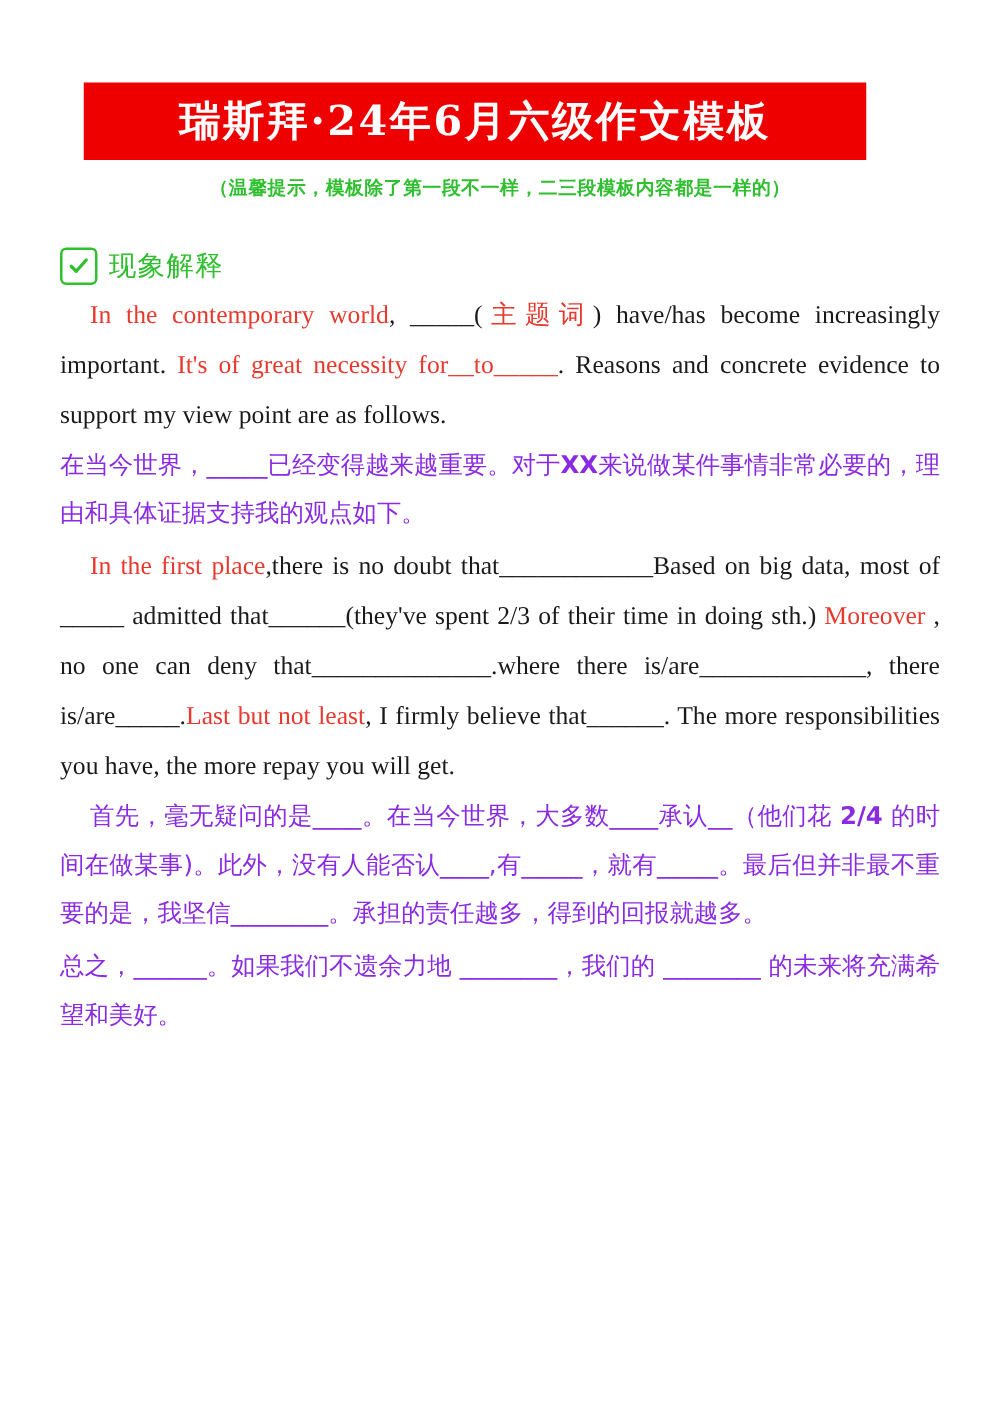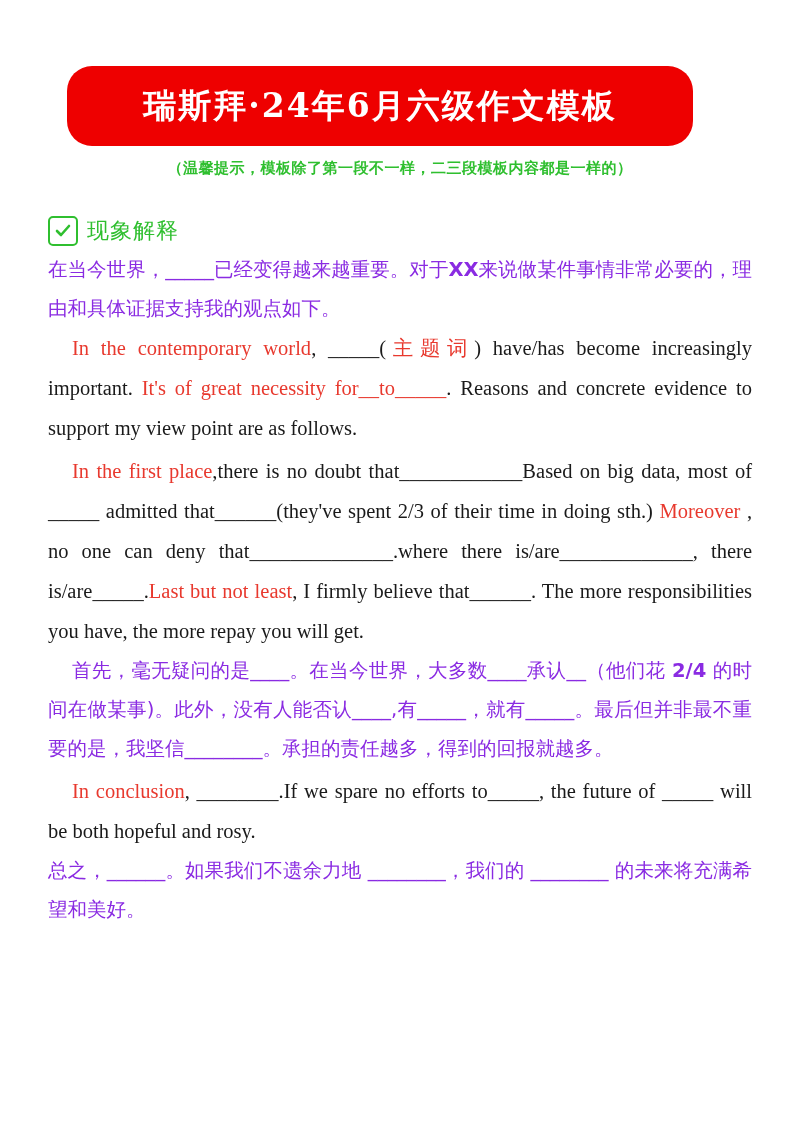--- a/index.html
+++ b/index.html
@@ -20,27 +20,26 @@
     height: 1124px;
     position: relative;
     box-sizing: border-box;
     padding: 0 48px;
   }
 
   
   .title-banner {
     margin: 66px 0 0 0;
     background: #ee0000;
-    height: 80px;
+    height: 62px;
     display: flex;
     align-items: center;
     justify-content: center;
     width: 626px;
     margin-left: 19px;
-    border-radius: 25px;
   }
   .title-banner .title-text {
     color: #ffffff;
     font-size: 33px;
     font-weight: bold;
     letter-spacing: 2px;
     font-family: "DejaVu Serif", serif;
     white-space: nowrap;
   }
 
@@ -119,22 +118,21 @@
 
   <div class="section-head">
     <span class="check-box">
       <svg width="16" height="16" viewBox="0 0 16 16">
         <polyline points="2,8 6,12 14,3" fill="none" stroke="#2fbf2f" stroke-width="2.6" stroke-linecap="round" stroke-linejoin="round"></polyline>
       </svg>
     </span>
     <span class="section-title">现象解释</span>
   </div>
 
+  <p class="para en indent"><span class="red">In the contemporary world</span><span>, _____(</span><span class="red">主题词</span><span>) have/has become increasingly important. </span><span class="red">It's of great necessity for__to_____</span><span>. Reasons and concrete evidence to support my view point are as follows.</span></p>
   <p class="para cn"><span class="purple">在当今世界，_____已经变得越来越重要。对于</span><span class="purple bold">XX</span><span class="purple">来说做某件事情非常必要的，理由和具体证据支持我的观点如下。</span></p>
-  <p class="para en indent"><span class="red">In the contemporary world</span><span>, _____(</span><span class="red">主题词</span><span>) have/has become increasingly important. </span><span class="red">It's of great necessity for__to_____</span><span>. Reasons and concrete evidence to support my view point are as follows.</span></p>
   <div class="gap"></div>
   <p class="para en indent"><span class="red">In the first place</span><span>,there is no doubt that____________Based on big data, most of _____ admitted that______(they've spent 2/3 of their time in doing sth.) </span><span class="red">Moreover</span><span> , no one can deny that______________.where there is/are_____________, there is/are_____.</span><span class="red">Last but not least</span><span>, I firmly believe that______. The more responsibilities you have, the more repay you will get.</span></p>
   <p class="para cn indent"><span class="purple">首先，毫无疑问的是____。在当今世界，大多数____承认__（他们花 </span><span class="purple bold">2/4</span><span class="purple"> 的时间在做某事)。此外，没有人能否认____,有_____，就有_____。最后但并非最不重要的是，我坚信________。承担的责任越多，得到的回报就越多。</span></p>
   <div class="gap"></div>
-  <p class="para en indent"><span class="red">In conclusion</span><span>, ________.If we spare no efforts to_____, the future of _____ will be both hopeful and rosy.</span></p>
   <p class="para cn"><span class="purple">总之，______。如果我们不遗余力地 ________，我们的 ________ 的未来将充满希望和美好。</span></p>
 
 </div>
 
 </body></html>

